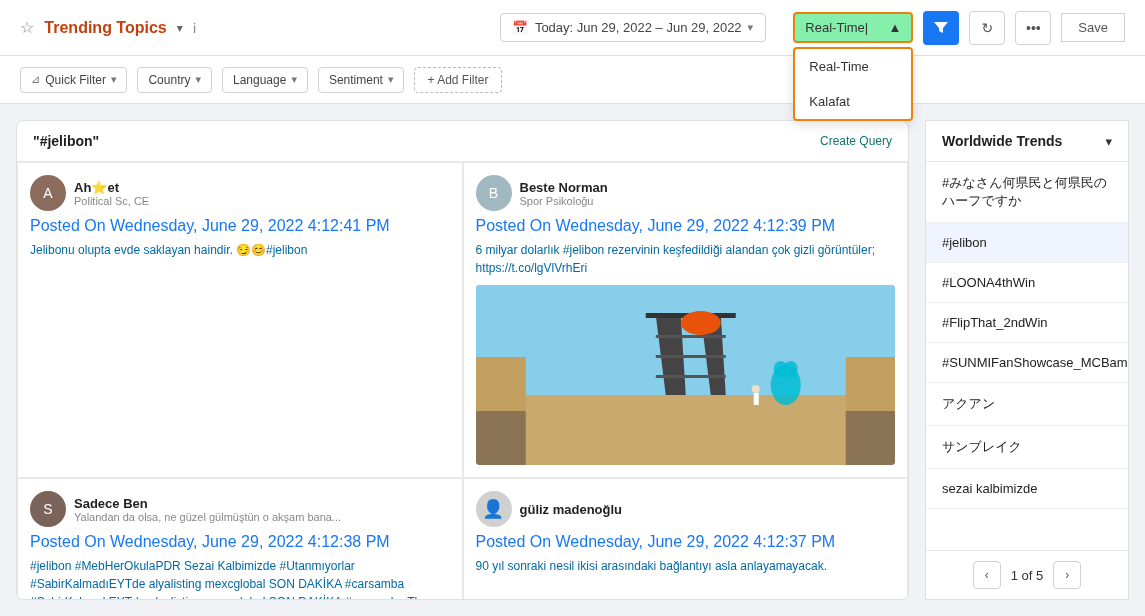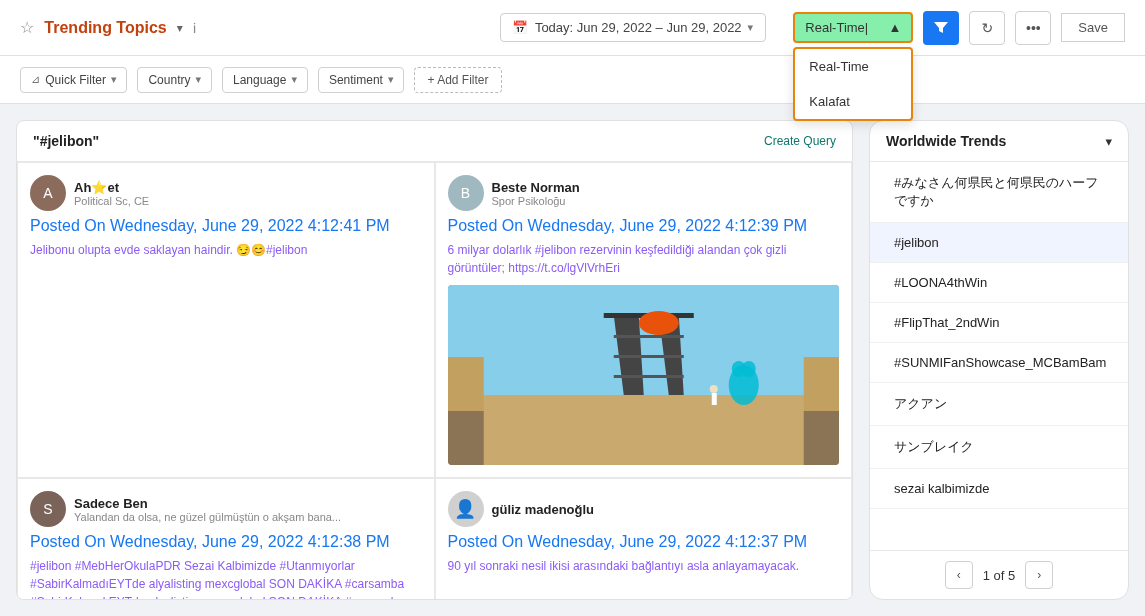--- a/index.html
+++ b/index.html
@@ -245,21 +245,21 @@
       font-size: 11px;
       color: #888;
     }
     .post-date {
       font-size: 16px;
       color: #1877f2;
       margin-bottom: 6px;
     }
     .post-text {
       font-size: 12px;
-      color: #8b5cf6;
+      color: #0369a1;
       line-height: 1.5;
     }
     .post-image-card {
       border: 1px solid #e8e8e8;
       padding: 12px;
       background: #fff;
     }
     .post-image {
       width: 100%;
       height: 180px;
@@ -270,23 +270,23 @@
     }
     .oil-rig-img {
       width: 100%;
       height: 100%;
       background: linear-gradient(180deg, #87ceeb 0%, #87ceeb 40%, #c2a060 40%, #c2a060 70%, #8b7355 70%, #8b7355 100%);
       position: relative;
     }
 
     
     .right-panel {
-      width: 260px;
-      background: #fff;
-      border-radius: 14px;
+      width: 204px;
+      background: #fff;
+      border-radius: 0;
       border: 1px solid #e0e0e0;
       overflow: hidden;
       display: flex;
       flex-direction: column;
     }
     .right-panel-header {
       display: flex;
       align-items: center;
       justify-content: space-between;
       padding: 12px 16px;
@@ -295,21 +295,21 @@
     .worldwide-title {
       font-size: 14px;
       font-weight: 600;
       color: #222;
     }
     .trending-list {
       flex: 1;
       overflow-y: auto;
     }
     .trending-item {
-      padding: 12px 24px;
+      padding: 12px 16px;
       border-bottom: 1px solid #f0f0f0;
       font-size: 13px;
       color: #222;
       cursor: pointer;
     }
     .trending-item.active {
       background: #f0f4ff;
       font-weight: 500;
     }
     .pagination {

